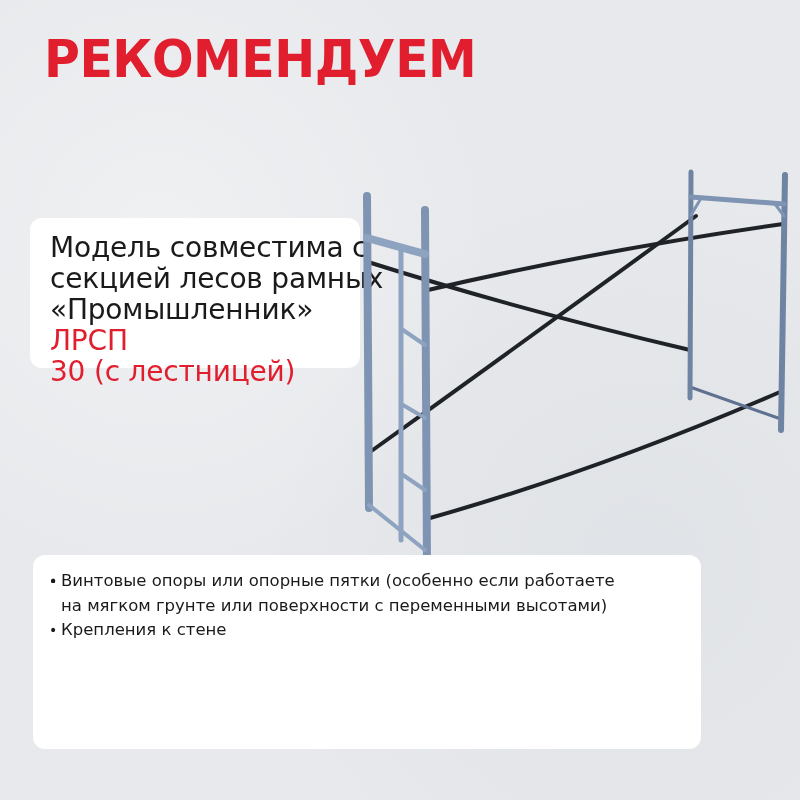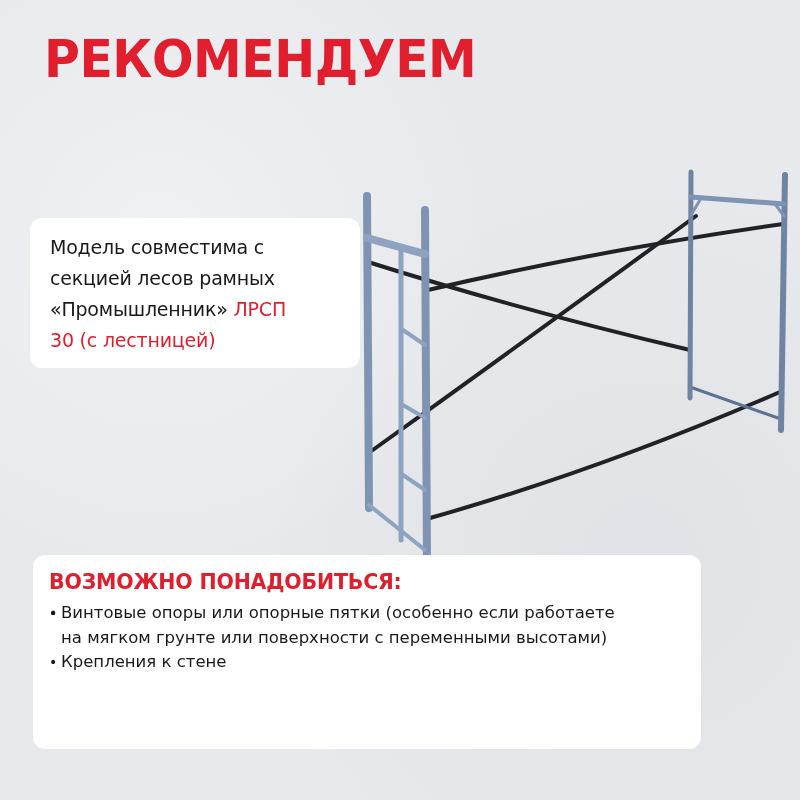--- a/index.html
+++ b/index.html
@@ -32,21 +32,21 @@
       left: 30px;
       top: 218px;
       width: 330px;
       height: 150px;
       background: #ffffff;
       border-radius: 12px;
       padding: 14px 0 0 20px;
       z-index: 1;
     }
     .info-text {
-      font-size: 19px;
+      font-size: 28px;
       line-height: 31px;
       color: #1a1a1a;
       width: 340px;
       letter-spacing: -0.2px;
     }
     .info-text .accent {
       color: #e01e2d;
       font-weight: 400;
     }
     .scaffold {
@@ -143,21 +143,20 @@
     <line x1="691" y1="172" x2="690" y2="398" stroke="#6f84a3" stroke-width="5"></line>
     <line x1="785" y1="175" x2="781" y2="430" stroke="#6f84a3" stroke-width="6"></line>
 
     <line x1="691" y1="197" x2="784" y2="204" stroke="#7f94b2" stroke-width="5"></line>
     <line x1="691" y1="215" x2="700" y2="200" stroke="#7f94b2" stroke-width="3"></line>
     <line x1="784" y1="216" x2="775" y2="204" stroke="#7f94b2" stroke-width="3"></line>
   </g>
 </svg>
 
 <div class="needs-card">
-  <div class="needs-title">ВОЗМОЖНО ПОНАДОБИТЬСЯ:</div>
   <ul class="needs-list">
     <li class="needs-item">
       <span class="bullet">•</span>
     </li>
     <li class="needs-item">
       <span class="bullet">•</span>
     </li>
     <li class="needs-item">
       <span class="bullet">•</span>
       <span>Винтовые опоры или опорные пятки (особенно если работаете</span><br>

